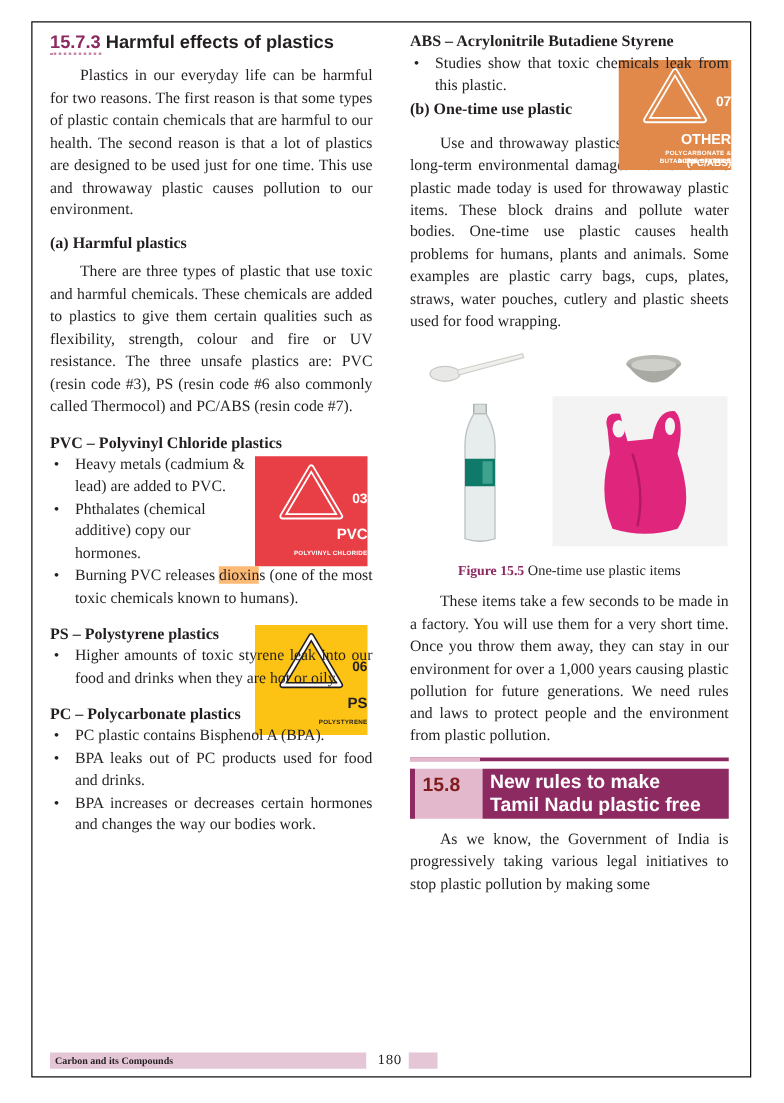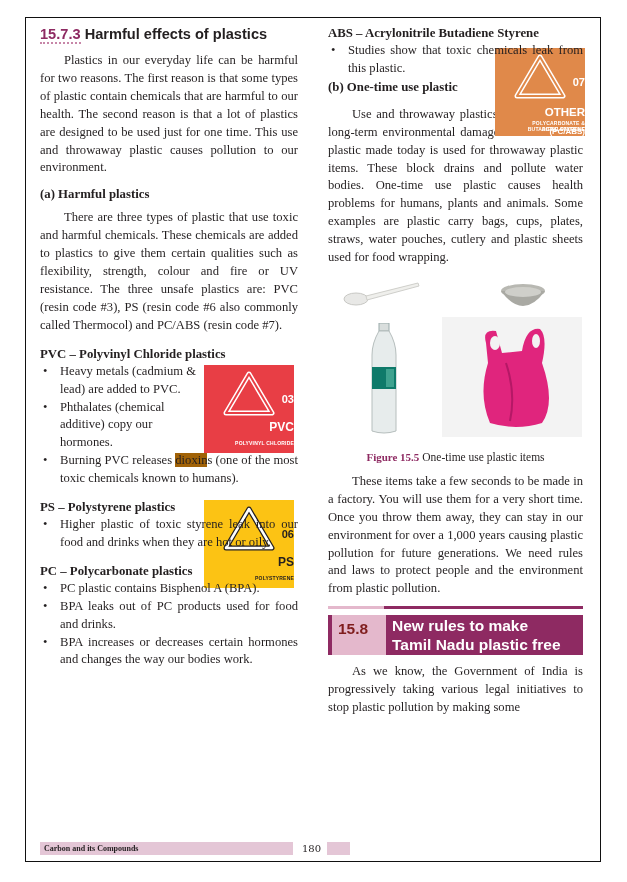--- a/index.html
+++ b/index.html
@@ -11,21 +11,21 @@
   .just{text-align:justify;}
   .indent{text-indent:24px;}
   p{margin:0;}
   .h-main{font-family:"Liberation Sans",sans-serif;font-weight:bold;font-size:14.6px;line-height:20px;margin:0 0 8px 0;white-space:nowrap;}
   .h-main .num{color:#8e2a62;border-bottom:2px dotted #c786a8;}
   .h-sub{font-weight:bold;font-size:12.8px;line-height:18px;margin:0;}
   .gap6{height:6px;}.gap8{height:8px;}.gap10{height:10px;}
   ul{list-style:none;margin:0;padding:0;}
   li{position:relative;padding-left:20px;}
   li::before{content:"•";position:absolute;left:3px;top:0;}
-  .hl{background:#a16207;}
+  .hl{background:#fdba74;}
   .float-wrap{position:relative;}
   .sym{position:absolute;width:90px;height:88px;font-family:"Liberation Sans",sans-serif;color:#fff;text-align:right;}
   .sym svg{position:absolute;left:18px;top:6px;}
   .sym .code{position:absolute;left:0;right:0;top:26px;font-weight:bold;font-size:11px;}
   .sym .nm{position:absolute;left:0;right:0;font-weight:bold;font-size:12px;padding-left:44px;}
   .sym .sub{position:absolute;left:0;right:0;font-size:5px;font-weight:bold;letter-spacing:0.2px;line-height:6px;}
   .fig{position:relative;height:168px;margin-top:10px;}
   .cap{text-align:center;font-size:11.5px;margin-top:4px;}
   .cap b{color:#8e2a62;font-size:11px;}
   .sec158{position:relative;height:40px;margin-top:10px;}
@@ -81,21 +81,21 @@
     <div class="sym" style="left:164px;top:-16px;background:#fcc314;color:#231f20;">
       <svg width="54" height="46" viewBox="0 0 54 46">
         <path d="M27 3 L50 42 L4 42 Z" fill="none" stroke="#231f20" stroke-width="5" stroke-linejoin="round"></path>
         <path d="M27 3 L50 42 L4 42 Z" fill="none" stroke="#fff" stroke-width="2.5" stroke-linejoin="round"></path>
       </svg>
       <div class="code">06</div>
       <div class="nm" style="top:54px;">PS</div>
       <div class="sub" style="top:75px;">POLYSTYRENE</div>
     </div>
     <ul class="just">
-      <li>Higher plastic of toxic styrene leak into our food and drinks when they are hot or oily.</li>
+      <li>Higher amounts of toxic styrene leak into our food and drinks when they are hot or oily.</li>
     </ul>
   </div>
   <div class="gap10"></div>
 
   <p class="h-sub">PC – Polycarbonate plastics</p>
   <ul class="just">
     <li>PC plastic contains Bisphenol A (BPA).</li>
     <li>BPA leaks out of PC products used for food and drinks.</li>
     <li>BPA increases or decreases certain hormones and changes the way our bodies work.</li>
   </ul>

